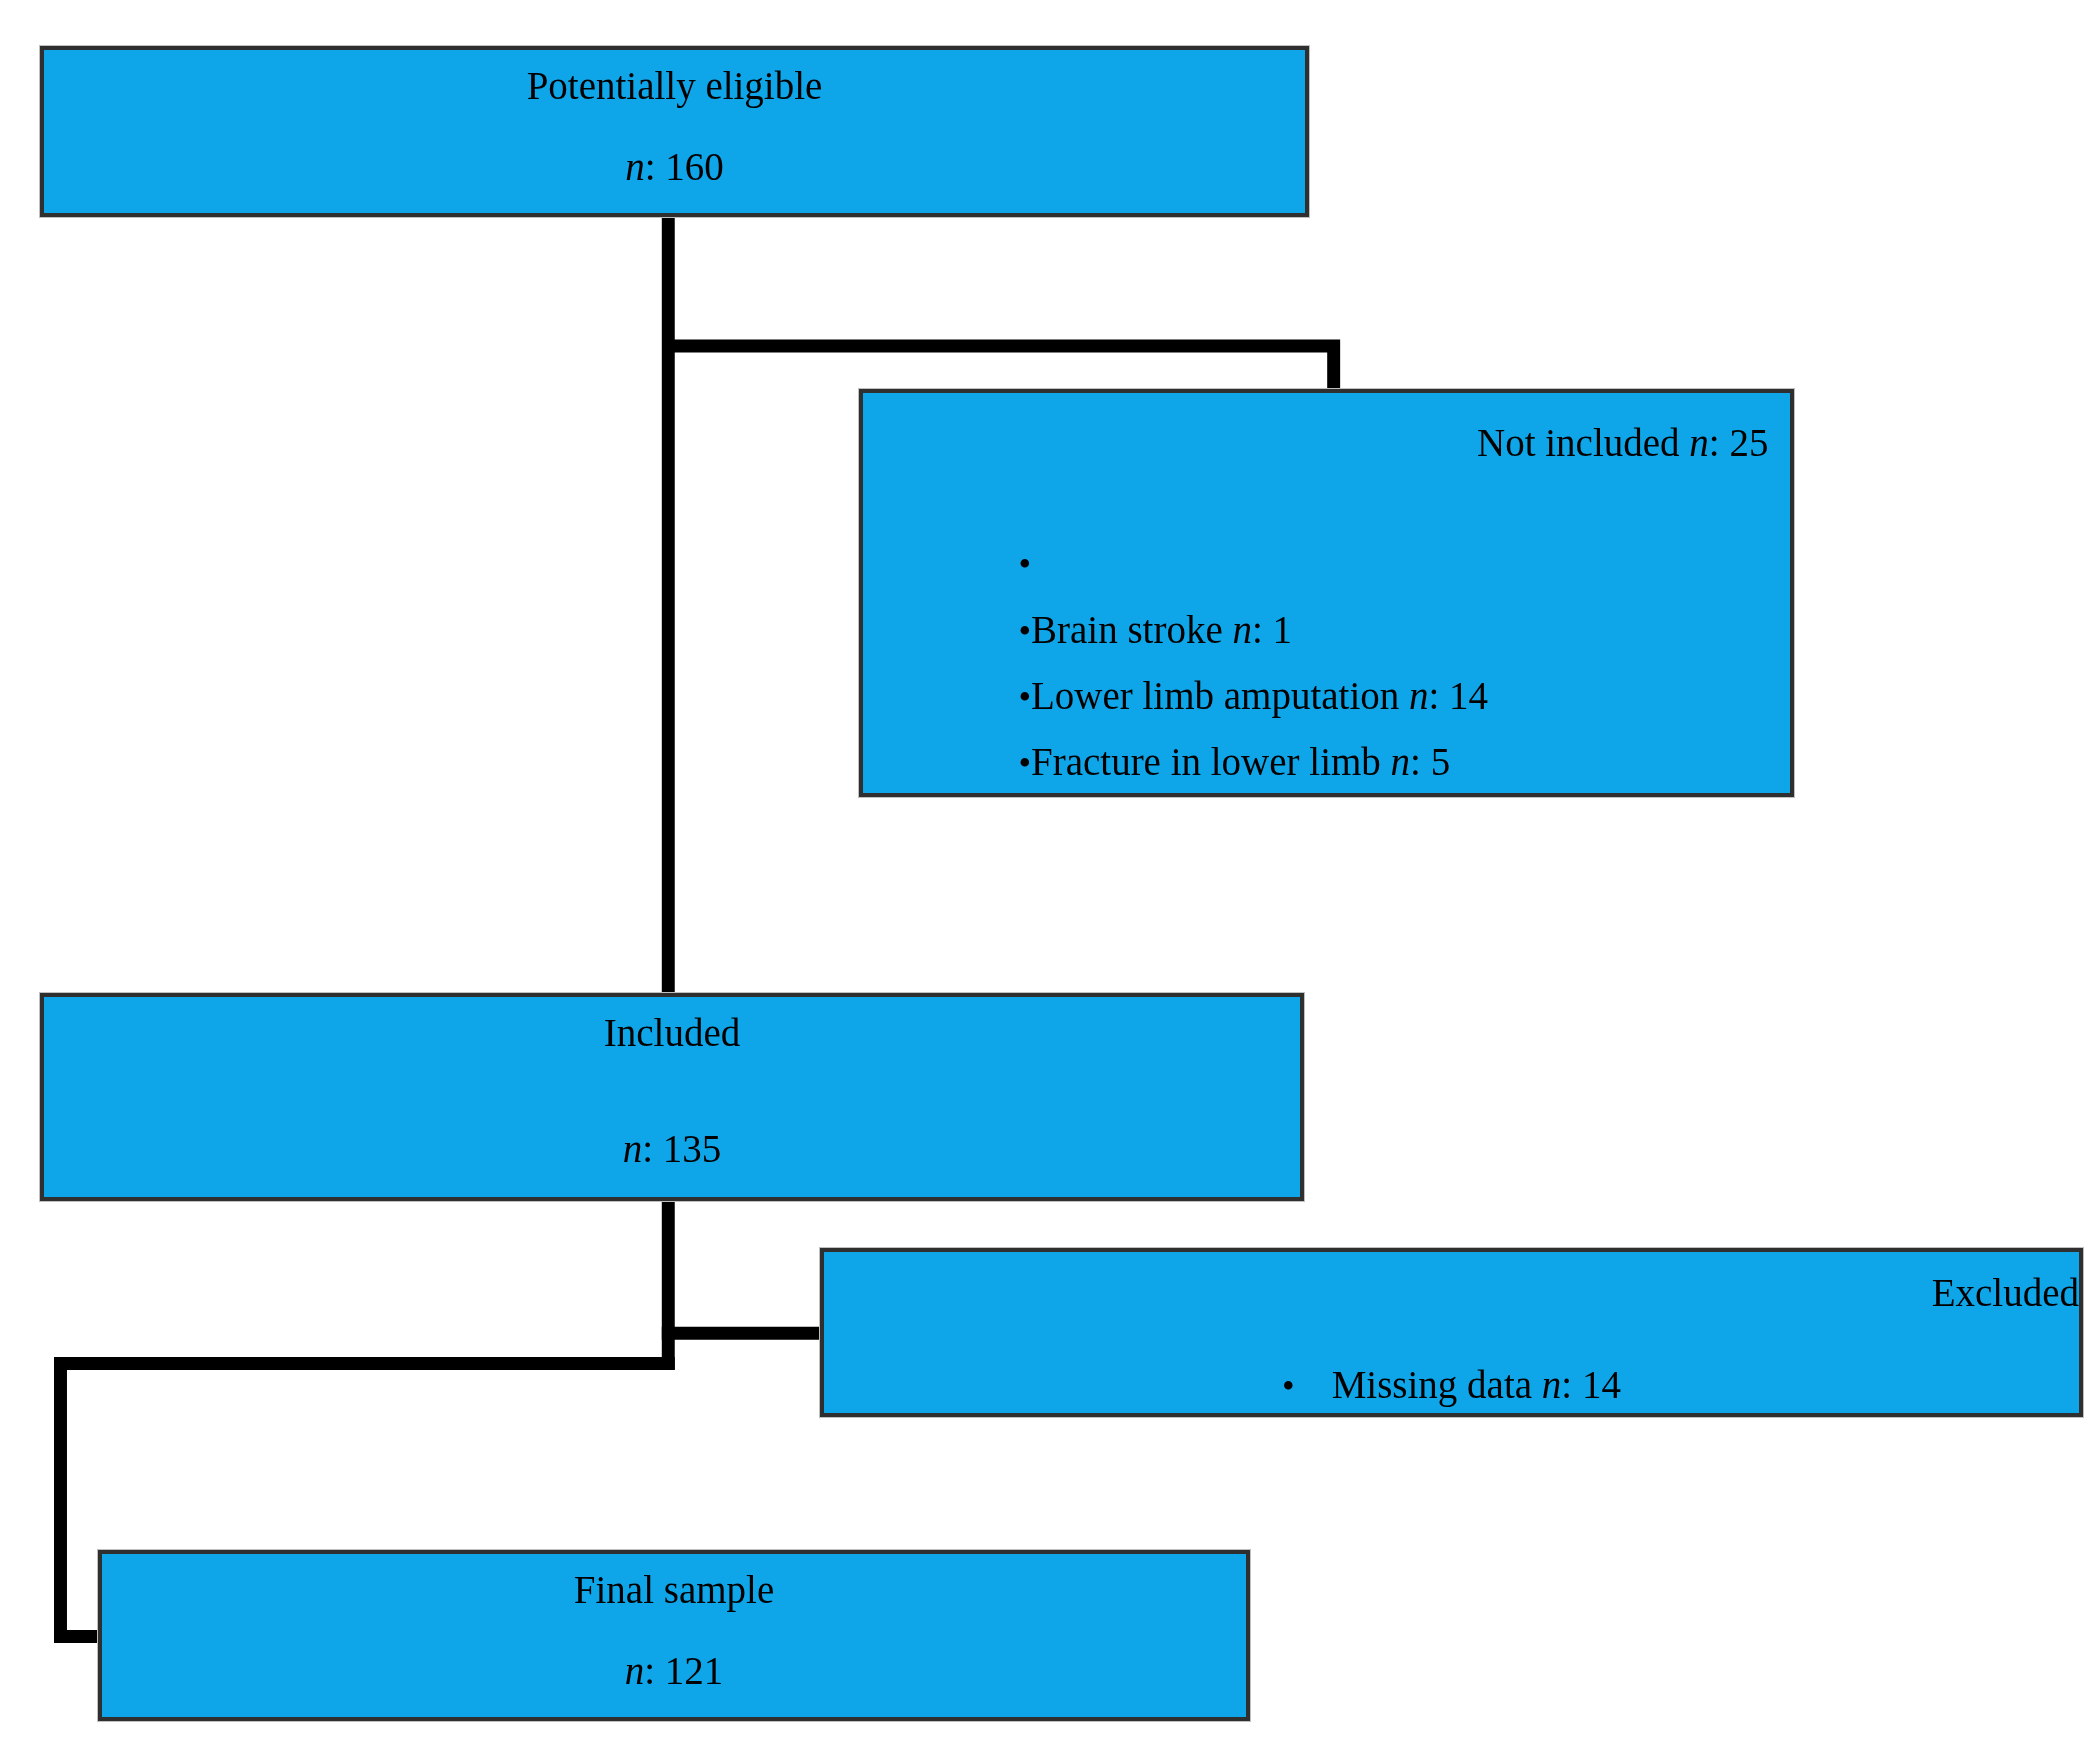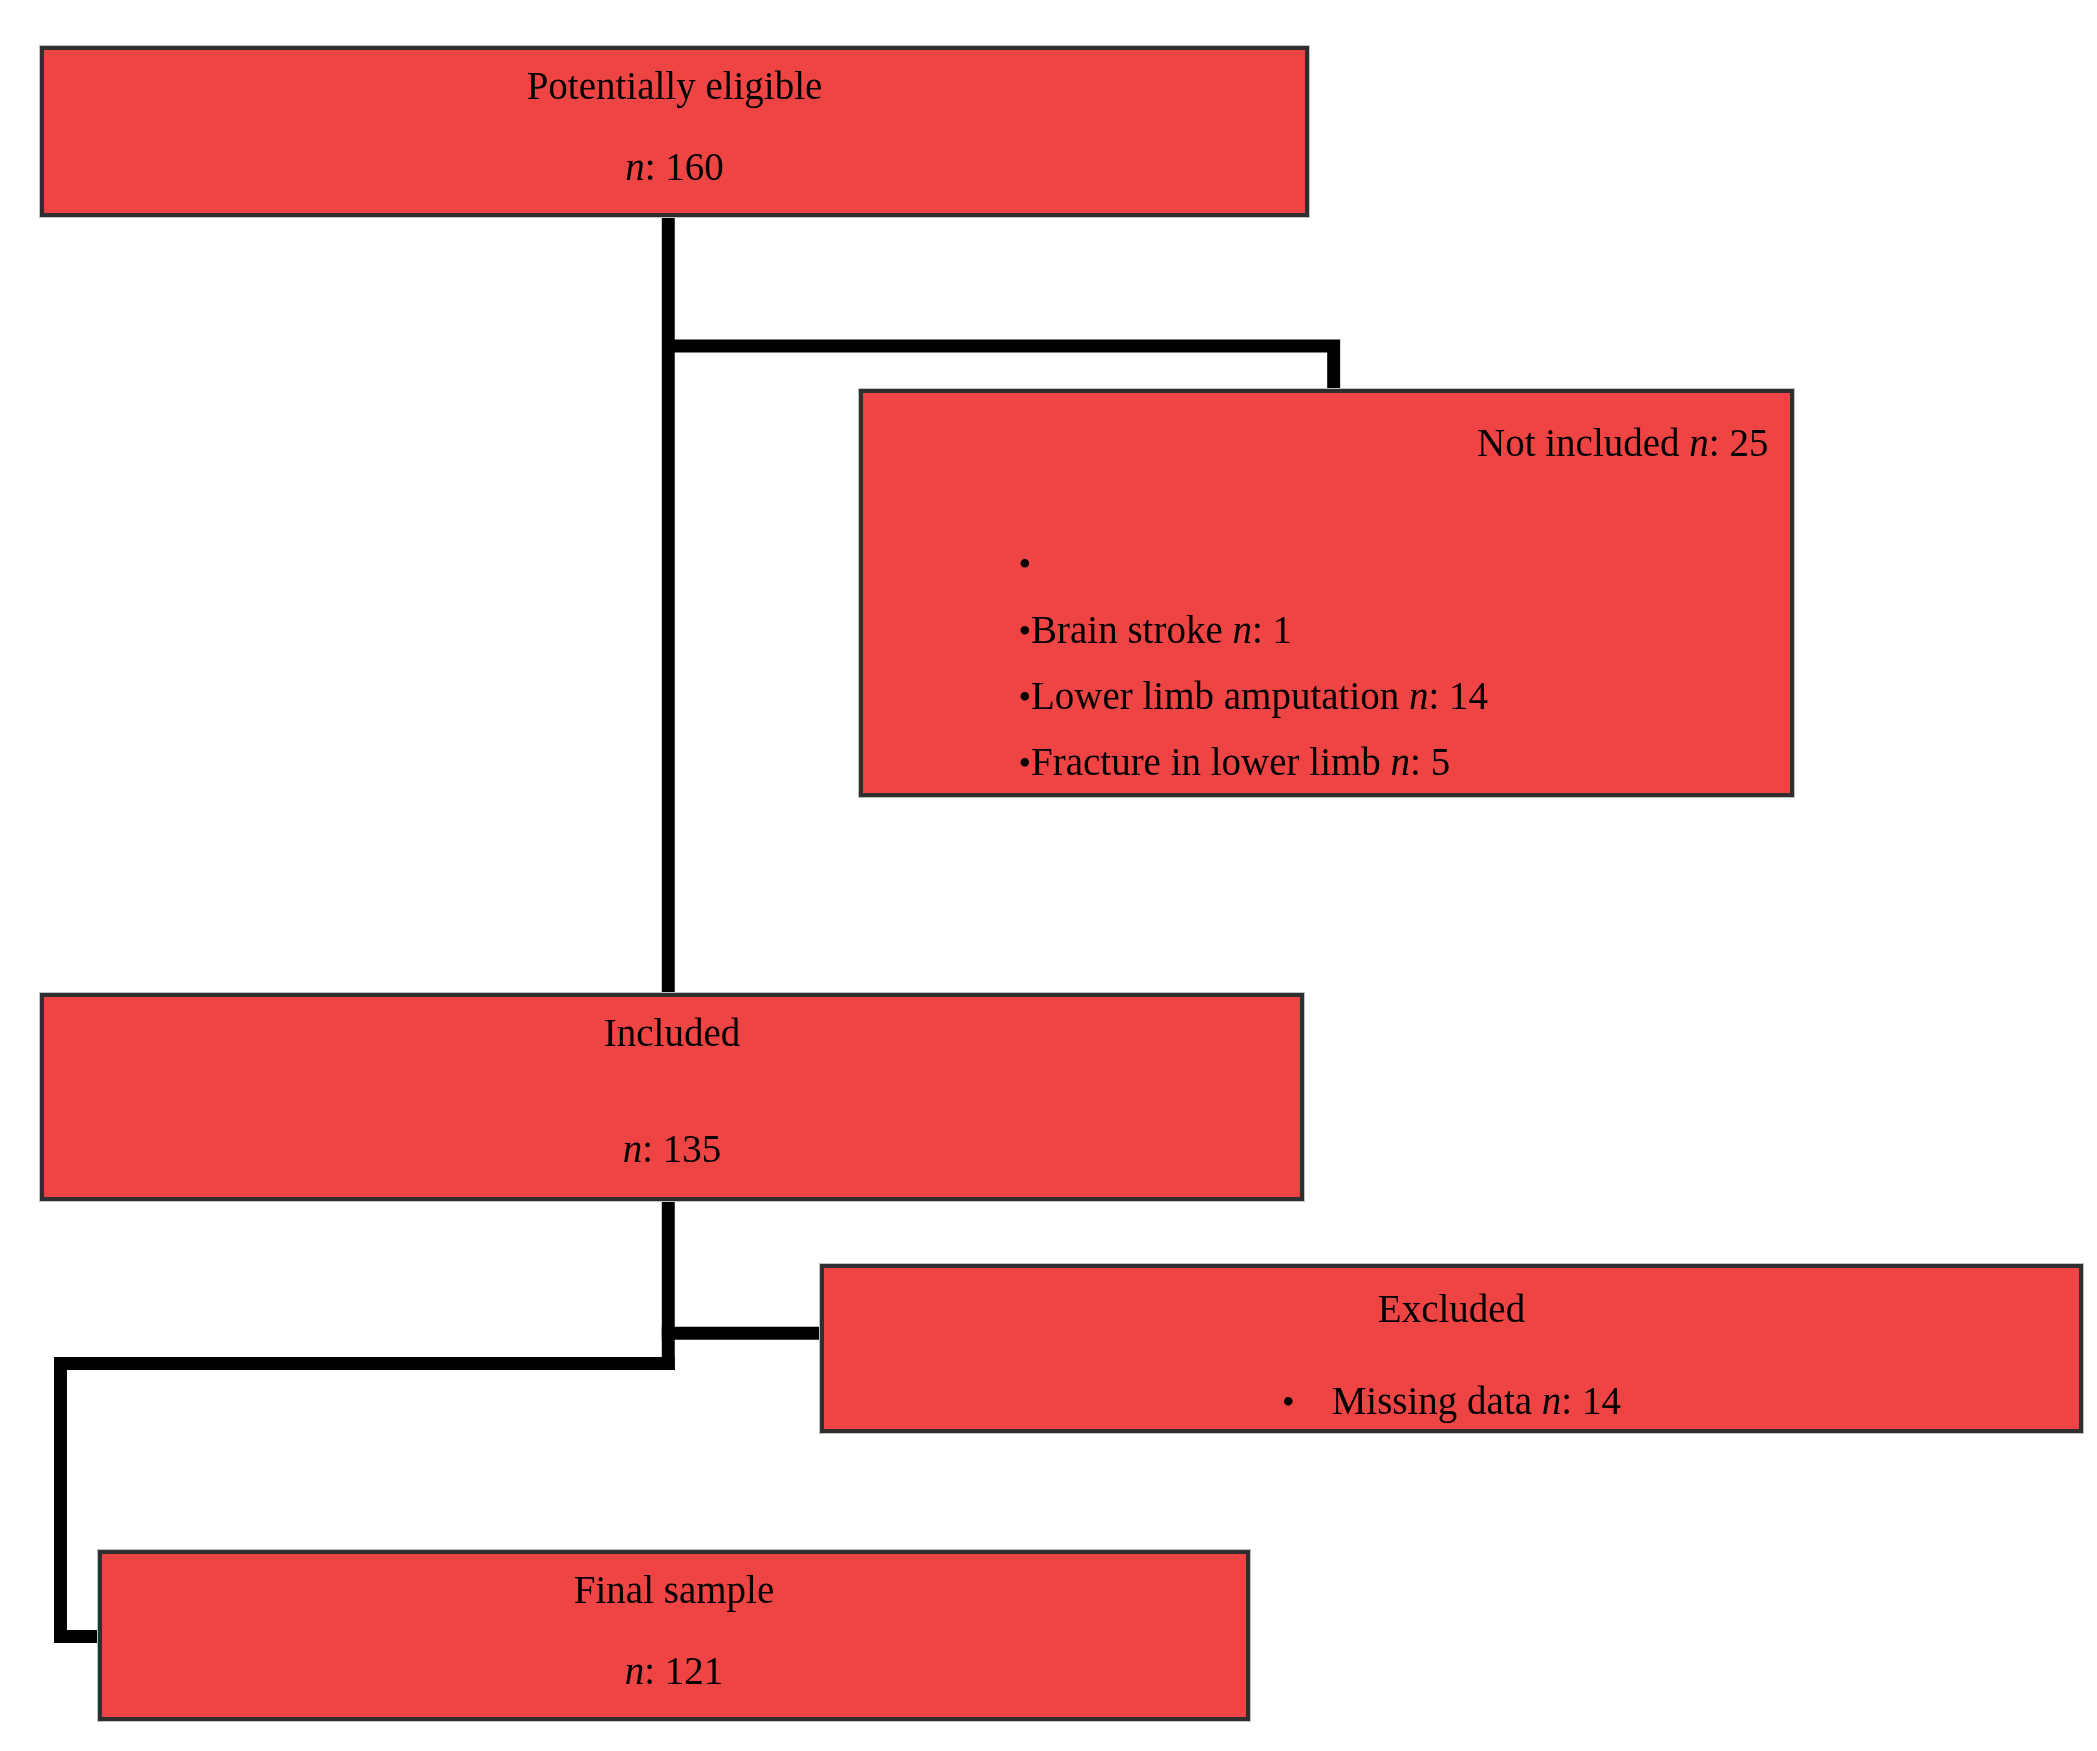--- a/index.html
+++ b/index.html
@@ -18,21 +18,21 @@
   }
   .connectors {
     position: absolute;
     left: 0;
     top: 0;
     z-index: 1;
   }
   .box {
     position: absolute;
     box-sizing: border-box;
-    background: #ef4444;
+    background: #0ea5e9;
     border: 4.3px solid #2f2f2f;
     outline: 1.4px solid #c0c0c0;
     z-index: 2;
     font-size: 39px;
     line-height: 52px;
     gap: 29px;
   }
   
   .box-center {
     display: flex;
@@ -61,22 +61,21 @@
     line-height: 66px;
   }
   .bullet-marker {
     width: 69px;
     font-size: 36px;
     flex: 0 0 auto;
   }
   
   .box-excluded {
     padding-top: 16px;
-    text-align: center;
-    margin-top: 16px;
+    text-align: right;
   }
   .box-excluded .excl-title {
     line-height: 50px;
   }
   .box-excluded .bullet-item {
     justify-content: center;
     margin-top: 42px;
     height: 50px;
     line-height: 50px;
   }

